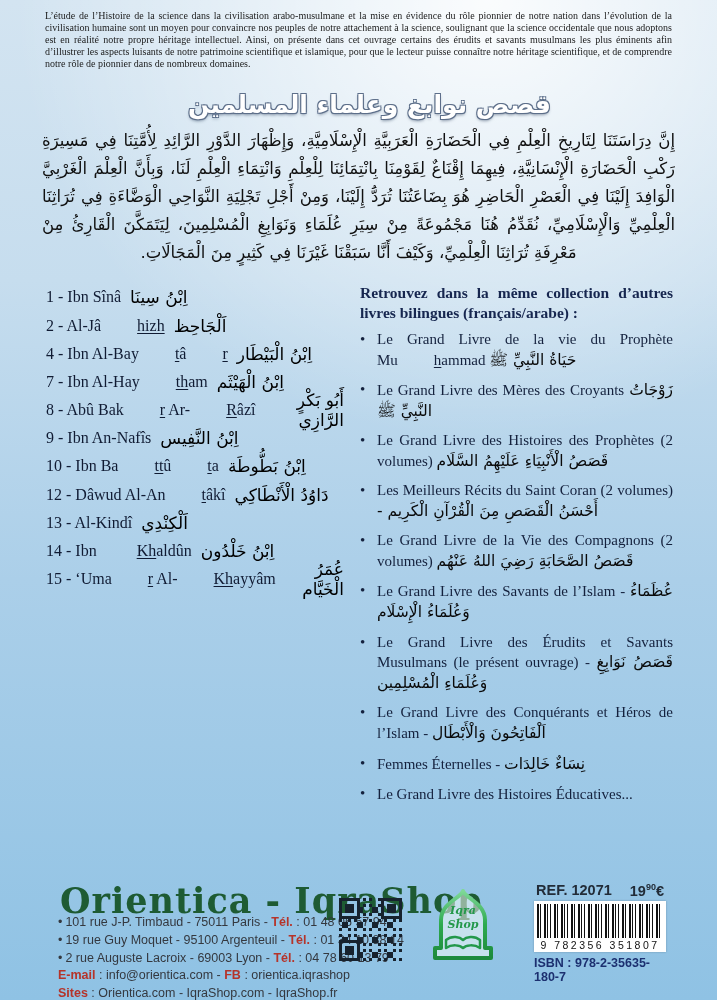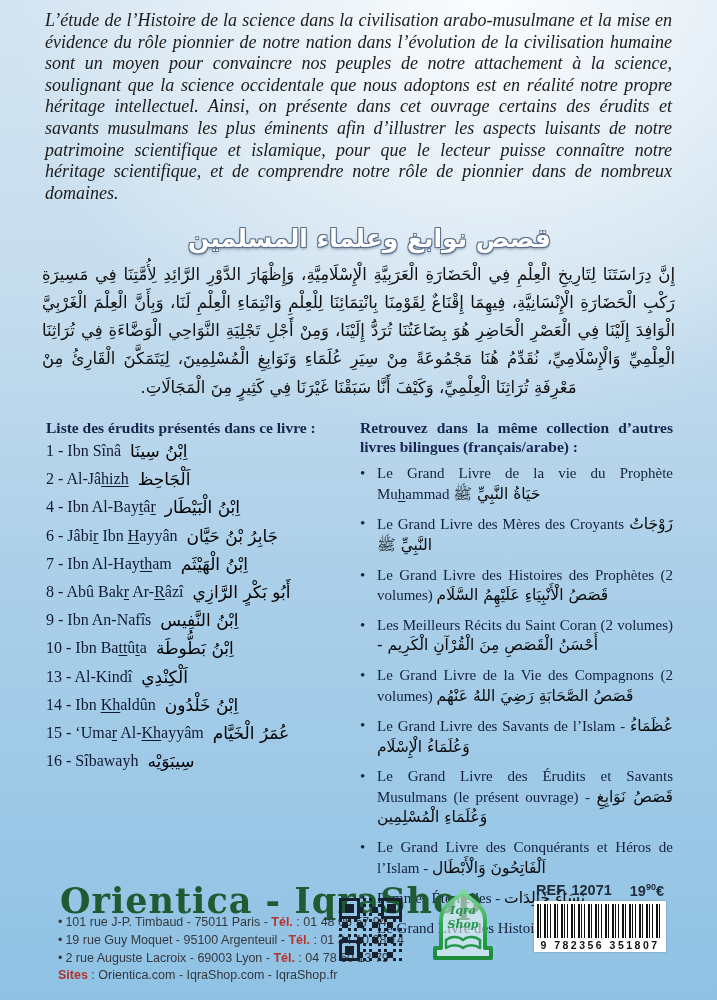--- a/index.html
+++ b/index.html
@@ -19,21 +19,21 @@
     text-shadow:0 1px 1px rgba(120,80,10,.35);
   }
   .title-main{
     font-size:40px;font-weight:bold;letter-spacing:.5px;
     background:linear-gradient(180deg,#e7b344 0%,#b12c12 38%,#8d1d0b 62%,#e0a133 100%);
     -webkit-background-clip:text;background-clip:text;color:transparent;
     text-shadow:0 1px 1px rgba(80,20,0,.15);
   }
   .intro{
     margin:10px 45px 0 45px;text-align:justify;
-    font-size:18px;line-height:1.2;color:#1b1b1b;font-style:italic;
+    font-size:10px;line-height:1.2;color:#1b1b1b;
   }
   
   .ar{font-family:"DejaVu Sans",sans-serif;direction:rtl;unicode-bidi:isolate;}
   .ar-heading{
     margin-top:20px;text-align:center;font-size:25px;font-weight:bold;color:#fff;
     font-family:"DejaVu Sans",sans-serif;
     text-shadow:-1px -1px 0 #5d6f8a,1px -1px 0 #5d6f8a,-1px 1px 0 #5d6f8a,1px 1px 0 #5d6f8a,0 2px 3px rgba(40,60,90,.5);
     padding-left:22px;
   }
   .ar-paragraph{
@@ -47,21 +47,21 @@
   .col-head{font-weight:bold;color:#16264f;font-size:15.5px;line-height:1.25;}
   .col-head.justify{text-align:justify;}
   .scholar-row{display:flex;align-items:center;gap:9px;height:28.2px;}
   .sch-label{font-size:16px;color:#101b33;white-space:nowrap;}
   .sch-ar{font-size:17px;color:#000;}
   .coll-list{margin-top:8px;}
   .coll-item{display:flex;gap:9px;margin-bottom:9.5px;font-size:15px;color:#14213d;line-height:1.32;}
   .coll-item .bullet{flex:0 0 8px;color:#14213d;}
   .coll-text{text-align:justify;}
   .coll-text .ar{font-size:15.5px;color:#0a0a0a;}
-  u{text-underline-offset:2px;}
+  u{text-underline-offset:2px;padding-left:36px;}
   
   .footer{position:absolute;left:0;top:876px;width:717px;height:124px;}
   .brand{
     position:absolute;left:60px;top:4px;
     font-family:"DejaVu Serif",serif;font-weight:bold;
     font-size:35px;color:#1e5b33;letter-spacing:1px;
   }
   .addr-block{
     position:absolute;left:58px;top:38px;
     font-family:"Liberation Sans",sans-serif;font-size:12.5px;line-height:1.42;color:#34383f;
@@ -79,62 +79,57 @@
   .ref-line{display:flex;justify-content:space-between;font-size:14.5px;color:#222c38;font-weight:bold;padding:0 2px 2px 2px;}
   .ref-line sup{font-size:9px;}
   .barcode{background:#fff;width:126px;padding:3px 3px 1px 3px;box-shadow:0 0 2px rgba(0,0,0,.25);}
   .bars{
     height:34px;
     background:repeating-linear-gradient(90deg,
       #111 0 2px,#fff 2px 3px,#111 3px 4px,#fff 4px 7px,
       #111 7px 9px,#fff 9px 10px,#111 10px 11px,#fff 11px 13px,
       #111 13px 14px,#fff 14px 17px);
   }
-  .digits{font-size:10.5px;letter-spacing:2.5px;color:#111;text-align:center;padding-top:1px;font-weight:bold;}
+  .digits{font-size:10.5px;letter-spacing:2.5px;color:#111;text-align:center;padding-top:1px;}
   .isbn{margin-top:4px;font-weight:bold;font-size:12.5px;color:#1c3070;}
   sup{vertical-align:super;}
 </style>
 </head>
 <body>
 
 <div class="page">
 
 
   <p class="intro">L’étude de l’Histoire de la science dans la civilisation arabo-musulmane et la mise en évidence du rôle pionnier de notre nation dans l’évolution de la civilisation humaine sont un moyen pour convaincre nos peuples de notre attachement à la science, soulignant que la science occidentale que nous adoptons est en réalité notre propre héritage intellectuel. Ainsi, on présente dans cet ouvrage certains des érudits et savants musulmans les plus éminents afin d’illustrer les aspects luisants de notre patrimoine scientifique et islamique, pour que le lecteur puisse connaître notre héritage scientifique, et de comprendre notre rôle de pionnier dans de nombreux domaines.</p>
 
   <div class="ar-heading">قصص نوابغ وعلماء المسلمين</div>
   <p class="ar-paragraph">إِنَّ دِرَاسَتَنَا لِتَارِيخِ الْعِلْمِ فِي الْحَضَارَةِ الْعَرَبِيَّةِ الْإِسْلَامِيَّةِ، وَإِظْهَارَ الدَّوْرِ الرَّائِدِ لِأُمَّتِنَا فِي مَسِيرَةِ رَكْبِ الْحَضَارَةِ الْإِنْسَانِيَّةِ، فِيهِمَا إِقْنَاعٌ لِقَوْمِنَا بِانْتِمَائِنَا لِلْعِلْمِ وَانْتِمَاءِ الْعِلْمِ لَنَا، وَبِأَنَّ الْعِلْمَ الْغَرْبِيَّ الْوَافِدَ إِلَيْنَا فِي الْعَصْرِ الْحَاضِرِ هُوَ بِضَاعَتُنَا تُرَدُّ إِلَيْنَا، وَمِنْ أَجْلِ تَجْلِيَةِ النَّوَاحِي الْوَضَّاءَةِ فِي تُرَاثِنَا الْعِلْمِيِّ وَالْإِسْلَامِيِّ، نُقَدِّمُ هُنَا مَجْمُوعَةً مِنْ سِيَرِ عُلَمَاءِ وَنَوَابِغِ الْمُسْلِمِينَ، لِيَتَمَكَّنَ الْقَارِئُ مِنْ مَعْرِفَةِ تُرَاثِنَا الْعِلْمِيِّ، وَكَيْفَ أَنَّا سَبَقْنَا غَيْرَنَا فِي كَثِيرٍ مِنَ الْمَجَالَاتِ.</p>
 
   <div class="columns">
 
     <div class="col-left">
-      <div class="col-head">Liste des érudits présentés dans ce livre :</div>
       <div>
 
           <div class="scholar-row">
             <span class="sch-label">1 - Ibn Sînâ</span>
             <span class="ar sch-ar">اِبْنُ سِينَا</span>
           </div>
 
           <div class="scholar-row">
             <span class="sch-label">2 - Al-Jâ<u>hizh</u></span>
             <span class="ar sch-ar">اَلْجَاحِظ</span>
           </div>
 
 
           <div class="scholar-row">
             <span class="sch-label">4 - Ibn Al-Bay<u>t</u>â<u>r</u></span>
             <span class="ar sch-ar">اِبْنُ الْبَيْطَار</span>
           </div>
 
 
-          <div class="scholar-row">
-            <span class="sch-label">6 - Jâbi<u>r</u> Ibn <u>H</u>ayyân</span>
-            <span class="ar sch-ar">جَابِرُ بْنُ حَيَّان</span>
-          </div>
 
           <div class="scholar-row">
             <span class="sch-label">7 - Ibn Al-Hay<u>th</u>am</span>
             <span class="ar sch-ar">اِبْنُ الْهَيْثَم</span>
           </div>
 
           <div class="scholar-row">
             <span class="sch-label">8 - Abû Bak<u>r</u> Ar-<u>R</u>âzî</span>
             <span class="ar sch-ar">أَبُو بَكْرٍ الرَّازِي</span>
           </div>
@@ -143,40 +138,40 @@
             <span class="sch-label">9 - Ibn An-Nafîs</span>
             <span class="ar sch-ar">اِبْنُ النَّفِيس</span>
           </div>
 
           <div class="scholar-row">
             <span class="sch-label">10 - Ibn Ba<u>tt</u>û<u>t</u>a</span>
             <span class="ar sch-ar">اِبْنُ بَطُّوطَة</span>
           </div>
 
 
+          <div class="scholar-row">
+            <span class="sch-label">12 - Dâwud Al-An<u>t</u>âkî</span>
+            <span class="ar sch-ar">دَاوُدُ الْأَنْطَاكِي</span>
+          </div>
 
           <div class="scholar-row">
             <span class="sch-label">13 - Al-Kindî</span>
             <span class="ar sch-ar">اَلْكِنْدِي</span>
           </div>
 
           <div class="scholar-row">
             <span class="sch-label">14 - Ibn <u>Kh</u>aldûn</span>
             <span class="ar sch-ar">اِبْنُ خَلْدُون</span>
           </div>
 
           <div class="scholar-row">
             <span class="sch-label">15 - ‘Uma<u>r</u> Al-<u>Kh</u>ayyâm</span>
             <span class="ar sch-ar">عُمَرُ الْخَيَّام</span>
           </div>
 
-          <div class="scholar-row">
-            <span class="sch-label">16 - Sîbawayh</span>
-            <span class="ar sch-ar">سِيبَوَيْه</span>
-          </div>
         </div>
     </div>
 
     <div class="col-right">
       <div class="col-head justify">Retrouvez dans la même collection d’autres livres bilingues (français/arabe) :</div>
       <div class="coll-list">
 
           <div class="coll-item">
             <span class="bullet">•</span>
             <span class="coll-text"><span>Le Grand Livre de la vie du Prophète Mu<u>h</u>ammad</span> <span class="ar">حَيَاةُ النَّبِيِّ ﷺ</span></span>
@@ -237,20 +232,21 @@
 
     <div class="addr-block">
       <div>
 
           <div class="addr-line"><span class="bullet-sm">•</span><span>101 rue J-P. Timbaud - 75011 Paris - <span class="lbl">Tél.</span> : 01 48 06 57 94</span></div>
 
           <div class="addr-line"><span class="bullet-sm">•</span><span>19 rue Guy Moquet - 95100 Argenteuil - <span class="lbl">Tél.</span> : 01 34 10 88 14</span></div>
 
           <div class="addr-line"><span class="bullet-sm">•</span><span>2 rue Auguste Lacroix - 69003 Lyon - <span class="lbl">Tél.</span> : 04 78 60 13 79</span></div>
         </div>
+      <div class="meta-line"><span class="lbl">E-mail</span> : info@orientica.com - <span class="lbl">FB</span> : orientica.iqrashop</div>
       <div class="meta-line"><span class="lbl">Sites</span> : Orientica.com - IqraShop.com - IqraShop.fr</div>
     </div>
 
     <div class="qr">
         <i style="left:0px;top:0px"></i>
         <i style="left:3px;top:0px"></i>
         <i style="left:6px;top:0px"></i>
         <i style="left:9px;top:0px"></i>
         <i style="left:12px;top:0px"></i>
         <i style="left:15px;top:0px"></i>
@@ -464,16 +460,17 @@
 
     <div class="refbox">
       <div class="ref-line">
         <span>REF. 12071</span>
         <span>19<sup>90</sup>€</span>
       </div>
       <div class="barcode">
         <div class="bars"></div>
         <div class="digits">9 782356 351807</div>
       </div>
+      <div class="isbn">ISBN : 978-2-35635-180-7</div>
     </div>
 
   </div>
 </div>
 
 </body></html>

